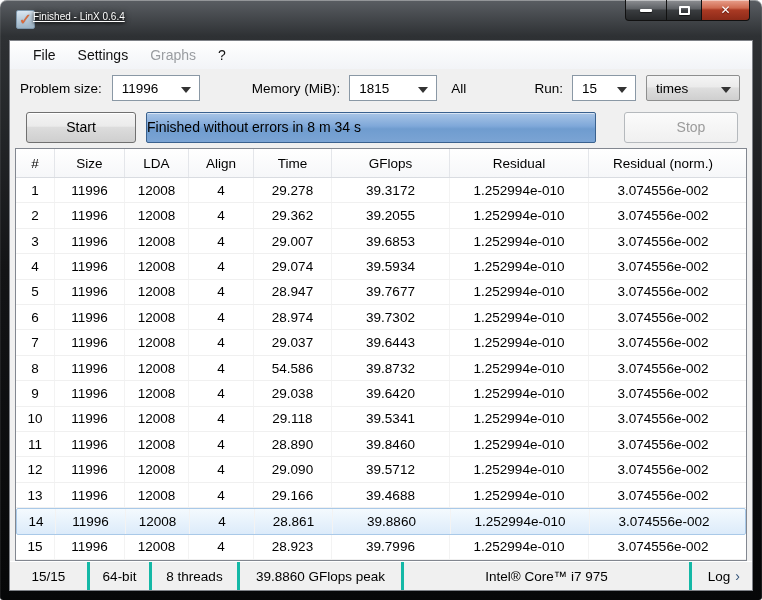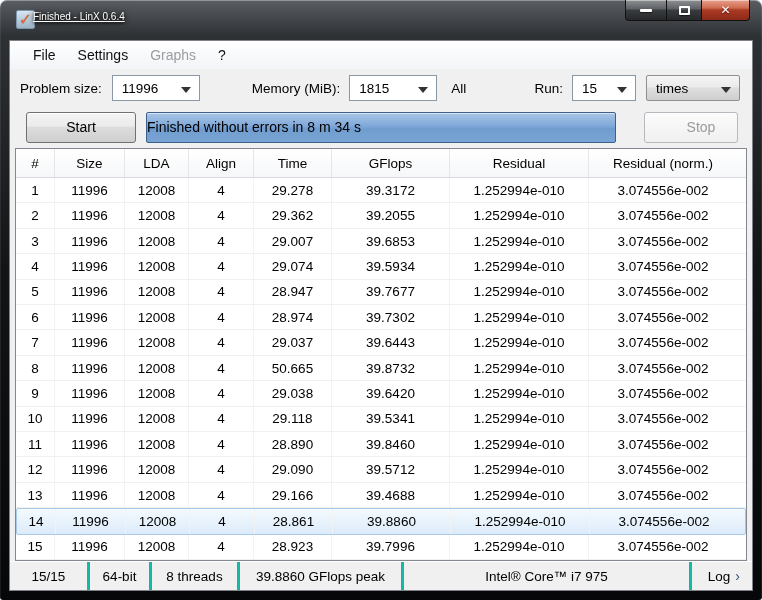--- a/index.html
+++ b/index.html
@@ -75,21 +75,21 @@
 
   
   .actions { height:40px; flex:0 0 40px; display:flex; align-items:center; padding:0 8px; }
   .btn {
     height:31px; border:1px solid #707070; border-radius:3px; font-size:14px; color:#000;
     background:linear-gradient(180deg,#f4f4f4 0%,#ebebeb 45%,#dcdcdc 50%,#cfcfcf 100%);
     display:flex; align-items:center; justify-content:center;
     box-shadow:inset 0 1px 0 #fff;
   }
   .btn.start { width:110px; margin-left:8px; }
-  .btn.stop  { width:94px; margin-right:6px; color:#9b9b9b; border-color:#b5b9bd;
+  .btn.stop  { width:114px; margin-right:6px; color:#9b9b9b; border-color:#b5b9bd;
     background:linear-gradient(180deg,#fbfbfb,#f0f0f0); box-shadow:none;padding-left:20px; }
   .progress {
     flex:1; height:31px; margin-left:10px; margin-right:28px;
     border:1px solid #3a618e; border-radius:2px;
     background:linear-gradient(180deg,#a9c5e6 0%,#7fa8d9 45%,#6f9ccf 55%,#7ba4d4 100%);
     box-shadow:inset 0 1px 0 rgba(255,255,255,.55);
     display:flex; align-items:center; justify-content:flex-start; font-size:14px; color:#000;
   }
 
   
@@ -266,21 +266,21 @@
             <div class="tcell">29.037</div>
             <div class="tcell">39.6443</div>
             <div class="tcell">1.252994e-010</div>
             <div class="tcell" style="border-right: none;">3.074556e-002</div>
           </div>
           <div class="trow">
             <div class="tcell">8</div>
             <div class="tcell">11996</div>
             <div class="tcell">12008</div>
             <div class="tcell">4</div>
-            <div class="tcell">50.665</div>
+            <div class="tcell">54.586</div>
             <div class="tcell">39.8732</div>
             <div class="tcell">1.252994e-010</div>
             <div class="tcell" style="border-right: none;">3.074556e-002</div>
           </div>
           <div class="trow">
             <div class="tcell">9</div>
             <div class="tcell">11996</div>
             <div class="tcell">12008</div>
             <div class="tcell">4</div>
             <div class="tcell">29.038</div>

